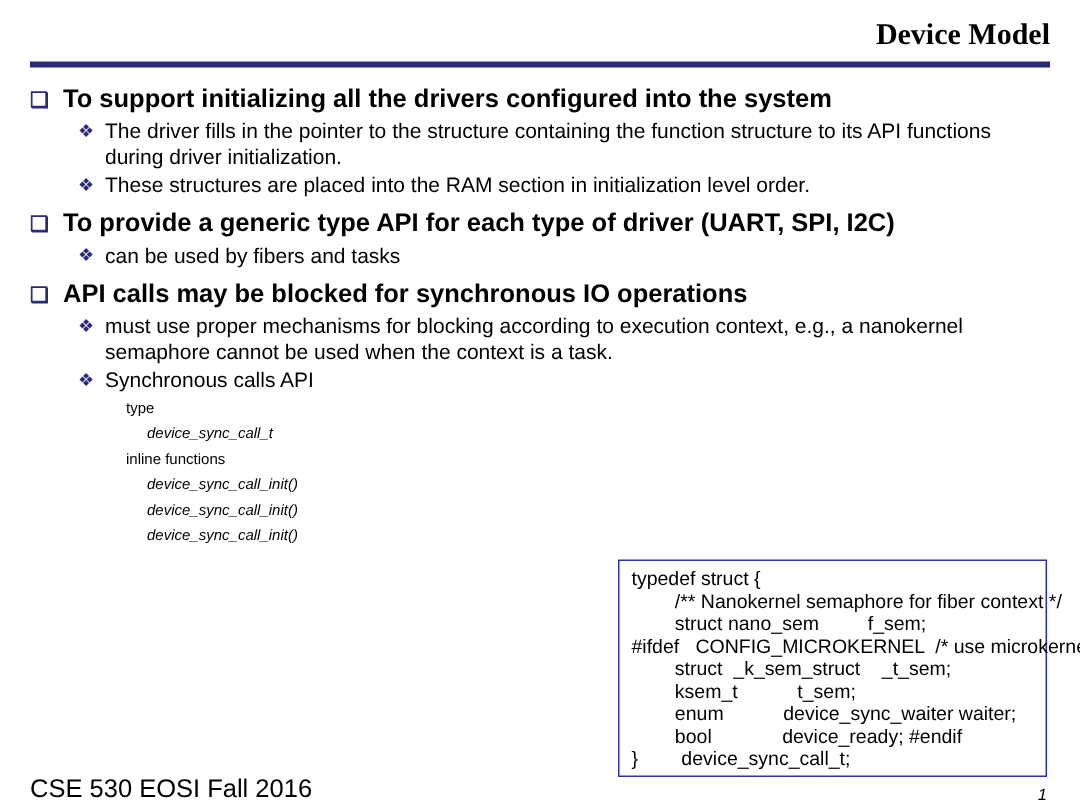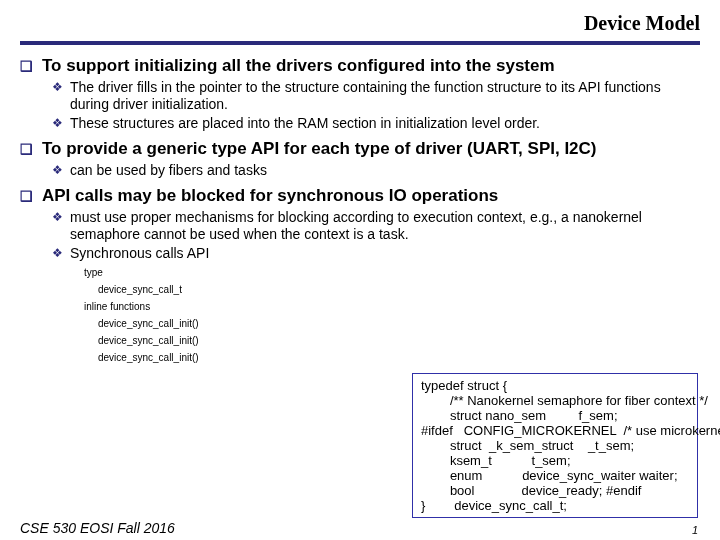--- a/index.html
+++ b/index.html
@@ -12,24 +12,24 @@
   .lvl1 > li { margin-bottom: 6px; }
   .lvl1-row { display: flex; align-items: flex-start; font-weight: bold; font-size: 17px; }
   .lvl1-bullet { color: #2a2a7a; font-size: 14px; width: 22px; text-align: left; line-height: 22px; }
   .lvl1-text { flex: 1; line-height: 22px; }
   .lvl2 { list-style: none; padding: 0 0 0 32px; margin: 2px 0 6px 0; }
   .lvl2 > li { display: flex; align-items: flex-start; font-size: 14px; font-weight: normal; margin-bottom: 2px; line-height: 17px; }
   .lvl2-bullet { color: #2a2a7a; font-size: 12px; width: 18px; line-height: 17px; }
   .lvl2-text { flex: 1; }
   .lvl3 { list-style: none; padding: 0 0 0 14px; margin: 2px 0 0 0; }
   .lvl3 > li { font-size: 10px; line-height: 17px; }
-  .lvl4 { padding-left: 14px; }
+  .lvl4 { padding-left: 14px; font-style: italic; }
   .code-box { position: absolute; right: 22px; bottom: 22px; width: 286px; border: 1px solid #3030a8; padding: 4px 8px 4px 8px; font-size: 13px; color: #000; line-height: 15px; background: #fff; }
   .code-box .line { white-space: pre; font-family: Arial, Helvetica, sans-serif; }
-  .footer-left { position: absolute; left: 20px; bottom: 4px; font-size: 14px; font-style: italic; color: #000; text-align: right; }
+  .footer-left { position: absolute; left: 20px; bottom: 4px; font-size: 17px; color: #000; text-align: right; }
   .footer-right { position: absolute; right: 22px; bottom: 4px; font-size: 11px; font-style: italic; color: #000; }
   .lower-block { position: relative; }
 </style>
 </head>
 <body>
 
 <div class="slide">
   <div class="title">Device Model</div>
   <div class="rule"></div>
 

